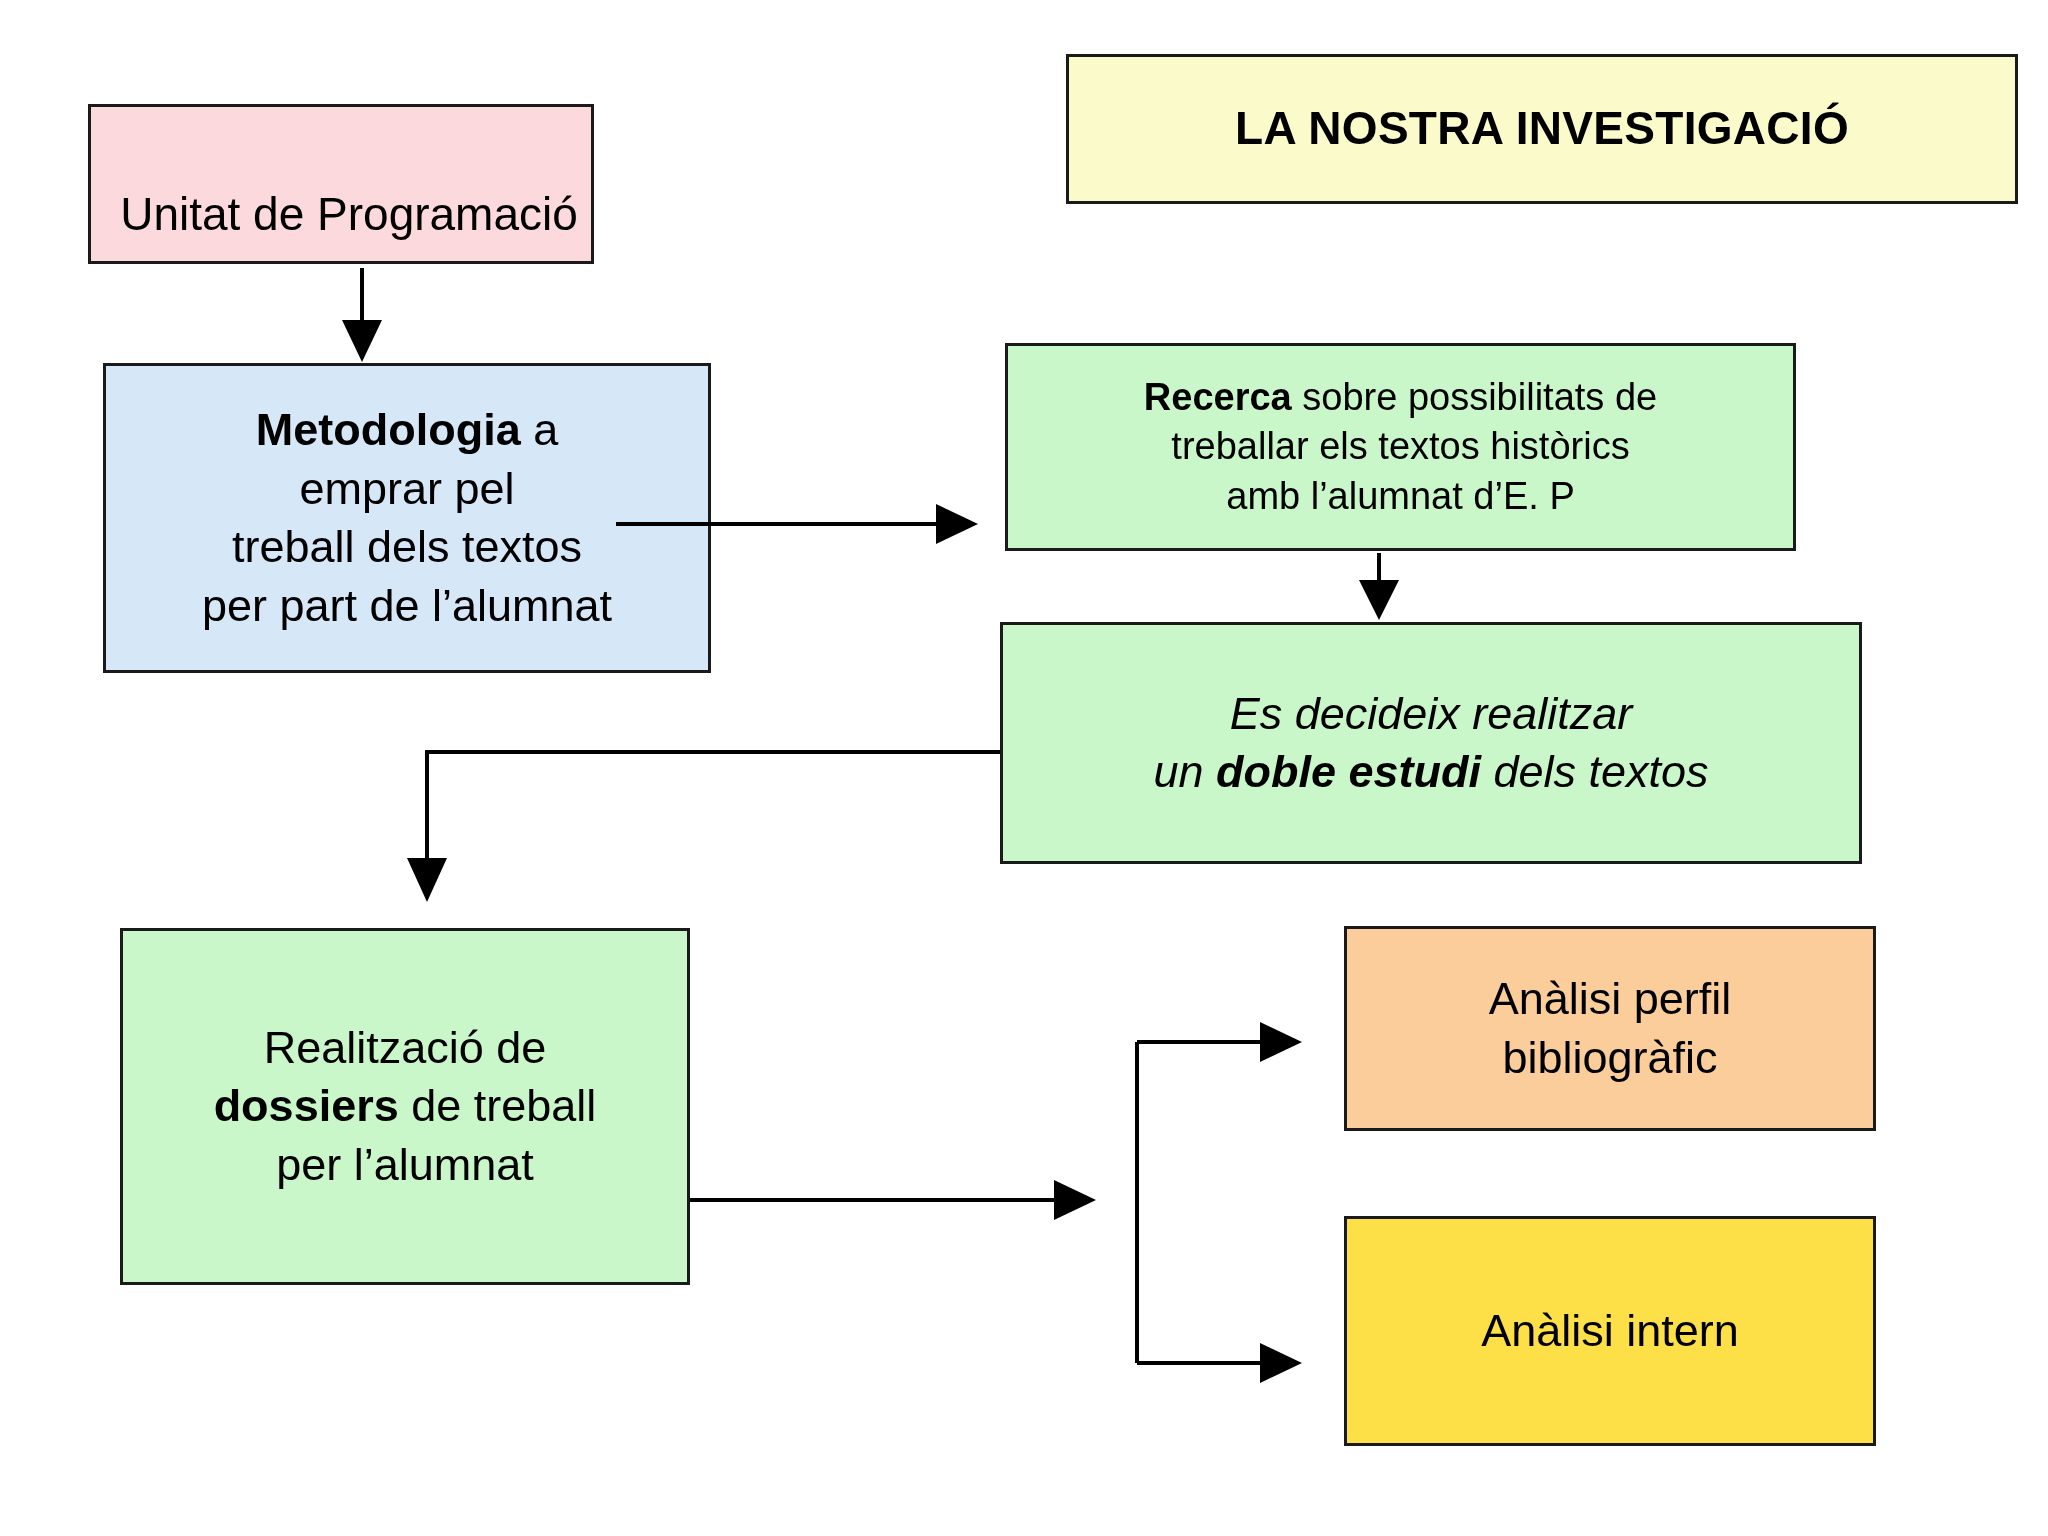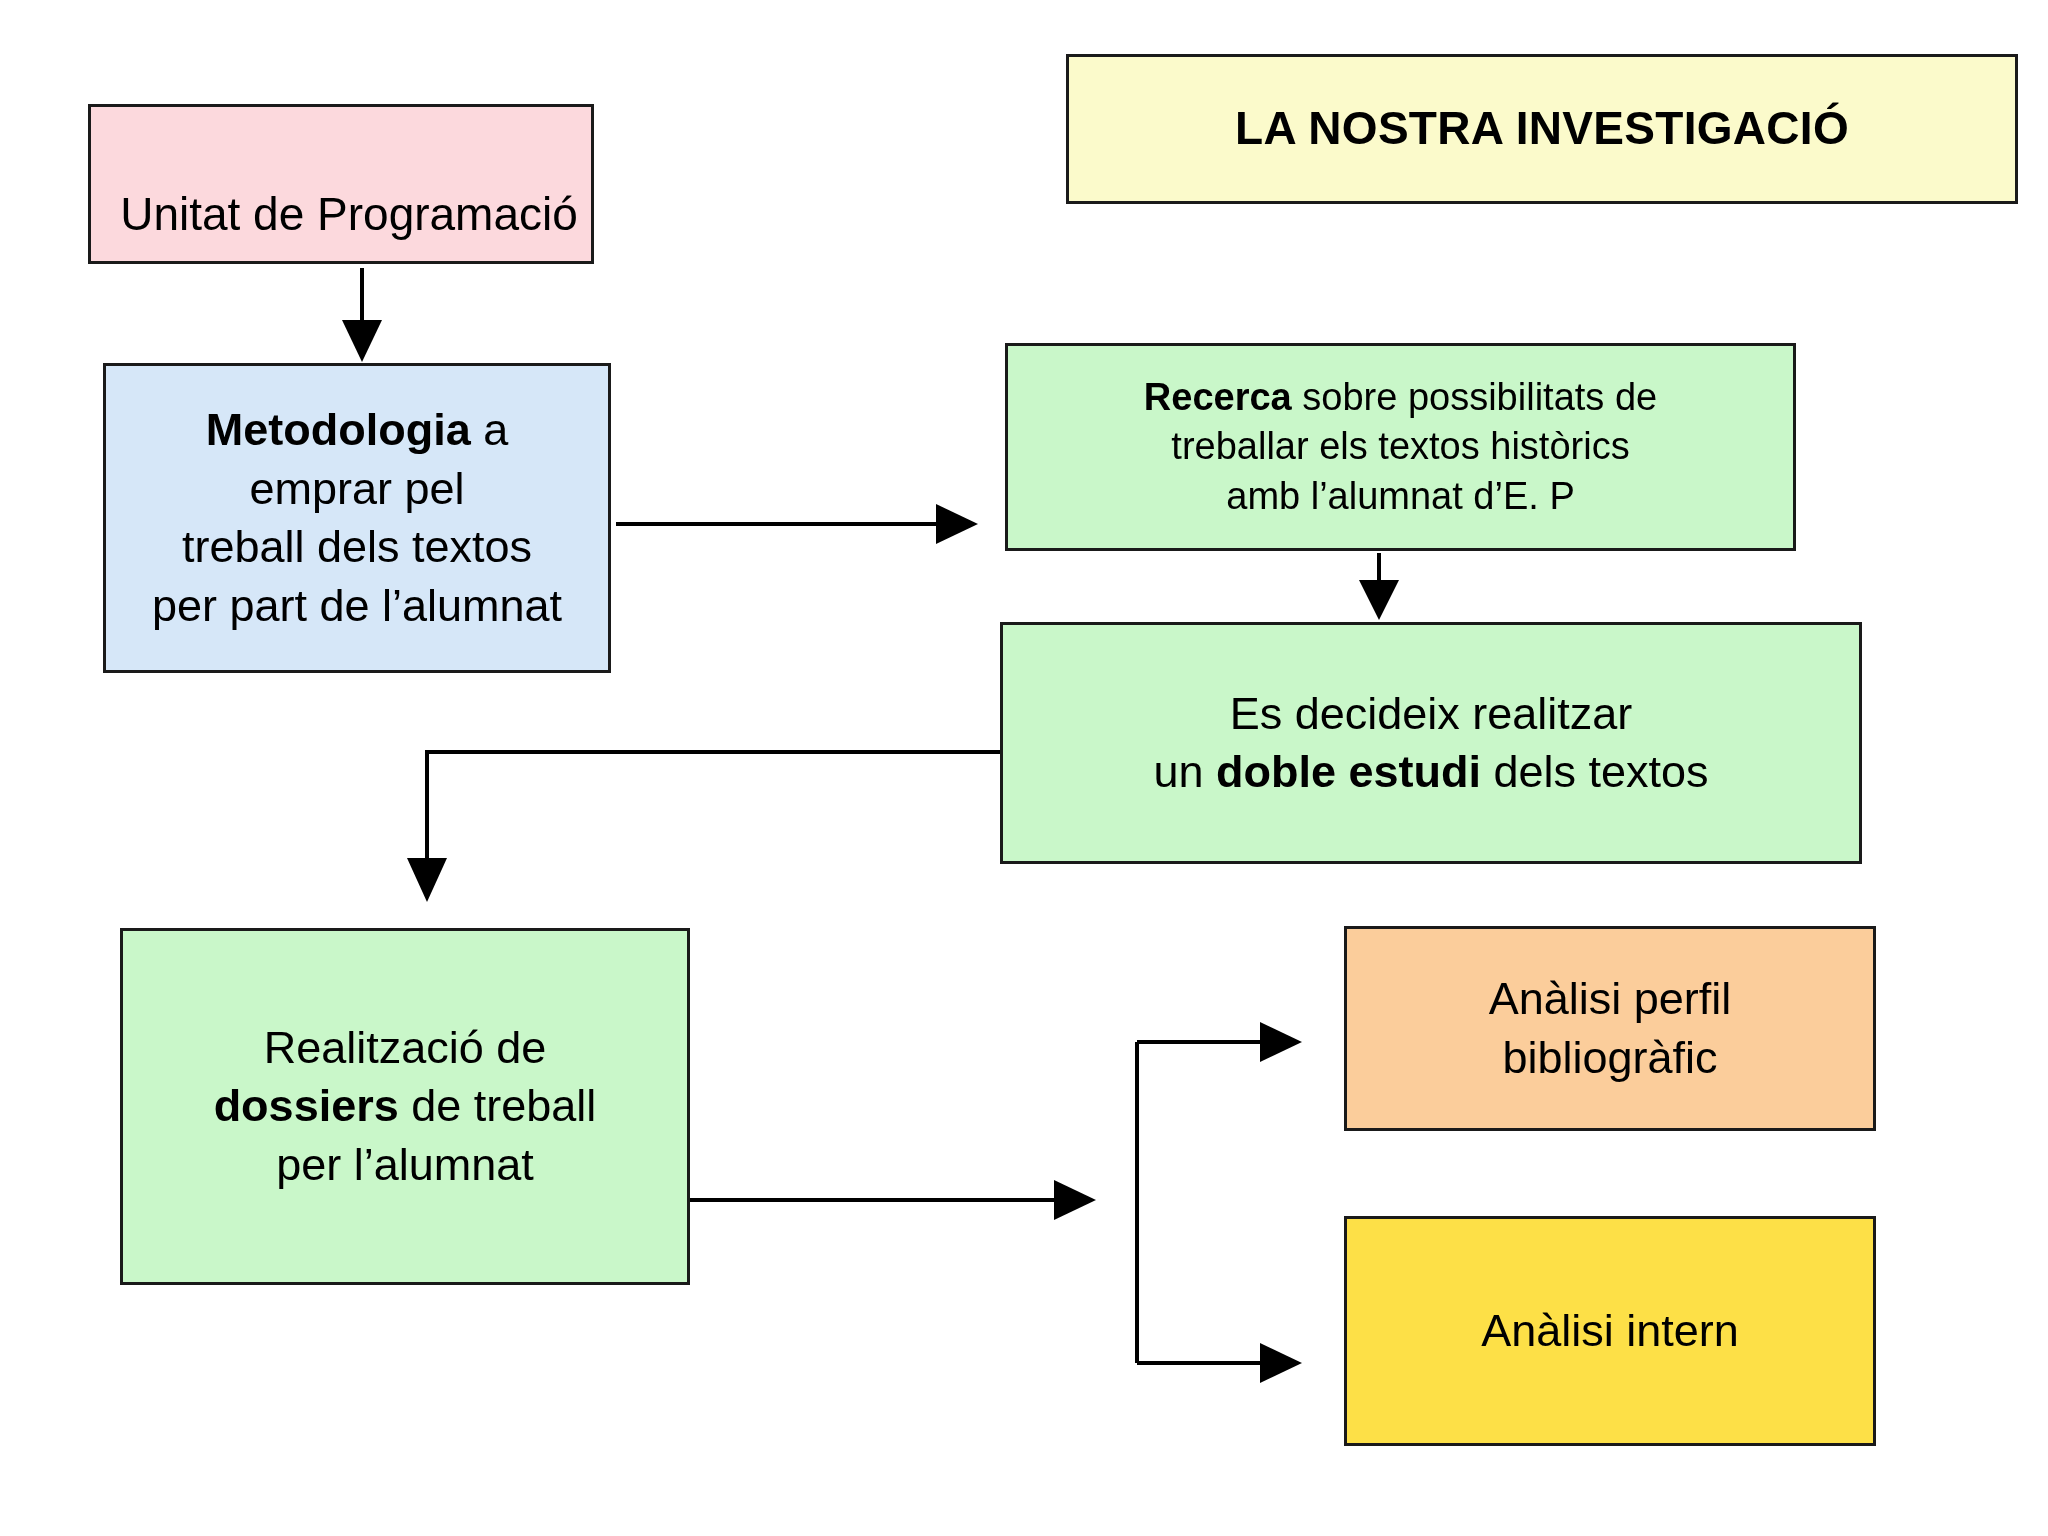--- a/index.html
+++ b/index.html
@@ -41,33 +41,34 @@
     padding-bottom: 16px;
   }
   #box-header {
     left: 1066px; top: 54px; width: 952px; height: 150px;
     background: #fbfacb;
     font-size: 46px;
     font-weight: bold;
     letter-spacing: 0.3px;
   }
   #box-metodologia {
-    left: 103px; top: 363px; width: 508px; height: 310px;
+    left: 103px; top: 363px; width: 608px; height: 310px;
     background: #d6e7f8;
     font-size: 45px;
   }
   #box-recerca {
     left: 1005px; top: 343px; width: 791px; height: 208px;
     background: #c9f7c9;
     font-size: 38px;
   }
   #box-decideix {
     left: 1000px; top: 622px; width: 862px; height: 242px;
     background: #c9f7c9;
     font-size: 45px;
+    font-style: italic;
   }
   #box-dossiers {
     left: 120px; top: 928px; width: 570px; height: 357px;
     background: #c9f7c9;
     font-size: 45px;
   }
   #box-perfil {
     left: 1344px; top: 926px; width: 532px; height: 205px;
     background: #fbcd9b;
     font-size: 45px;

